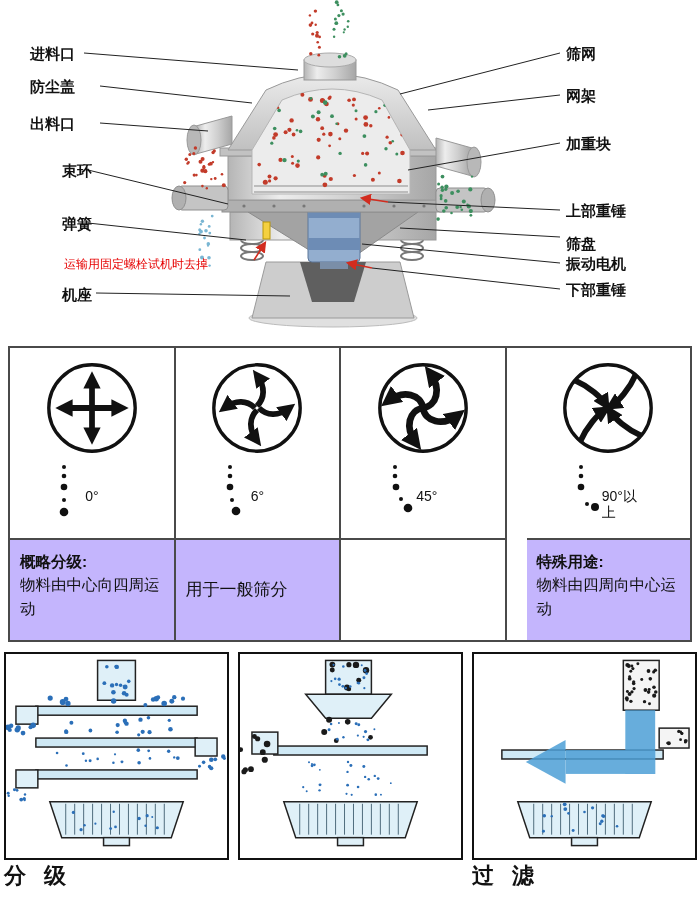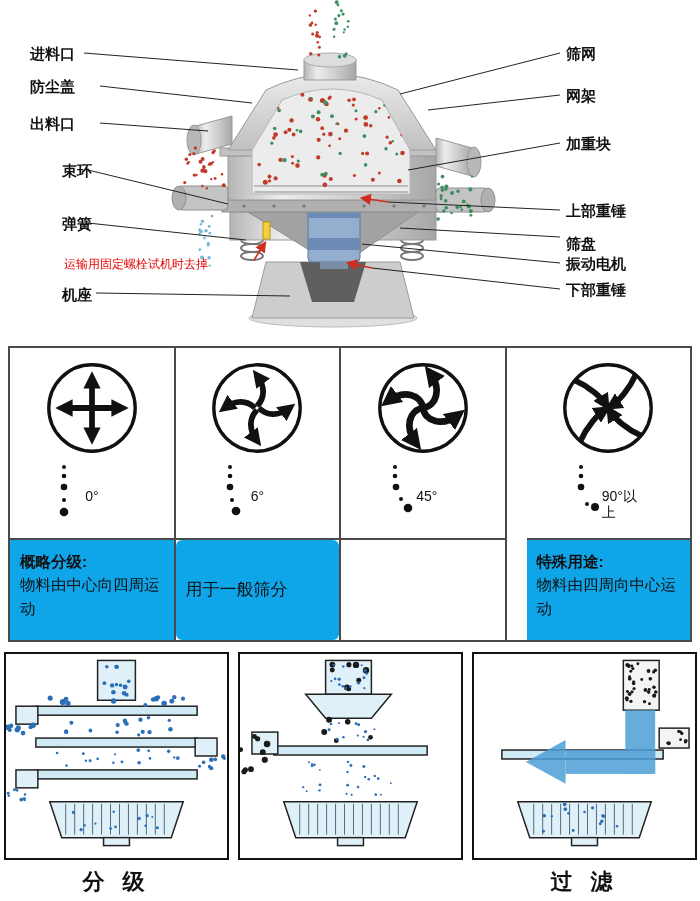--- a/index.html
+++ b/index.html
@@ -14,30 +14,30 @@
   .lbl-note { position:absolute; font-size:12px; font-weight:400; white-space:nowrap; }
 
   
   .angle-table { margin:0 8px; height:296px; border:2px solid #4a4a4a; display:flex; background:#fff; }
   .at-col { flex:1 1 0; display:flex; flex-direction:column; border-right:2px solid #4a4a4a; min-width:0; }
   .at-col:last-child { border-right:none;padding-left:20px; }
   .at-icon-cell { height:192px; border-bottom:2px solid #4a4a4a; display:flex; flex-direction:column;
                   align-items:center; padding-top:12px; }
   .indicator { display:flex; align-items:flex-start; margin-top:6px; gap:3px; }
   .angle-label { font-size:14px; width:46px; line-height:1.15; padding-top:26px; }
-  .at-text-cell { flex:1; padding:10px 10px; font-size:15.5px; line-height:1.5; background:#0ea5e9; }
-  .at-text-cell.centered { display:flex; align-items:center; font-size:17px;border-radius:6px; }
+  .at-text-cell { flex:1; padding:10px 10px; font-size:15.5px; line-height:1.5; background:#c4b5fd; }
+  .at-text-cell.centered { display:flex; align-items:center; font-size:17px; }
   .cell-title { font-weight:bold; display:block; }
   .cell-title:empty { display:none; }
 
   
   .apps { margin:10px 4px 0; display:flex; gap:9px; }
   .app { width:225px; }
   .app-box { border:2px solid #111; height:208px; background:#fff; overflow:hidden; }
-  .app-label { text-align:center; font-size:22px; font-weight:bold; letter-spacing:6px; margin-top:7px; }
+  .app-label { text-align:left; font-size:22px; font-weight:bold; letter-spacing:6px; margin-top:1px; }
 
   
   .lb  { fill:#dff0f8; stroke:#222; stroke-width:1.5; }
   .bar { fill:#cfe9f5; stroke:#222; stroke-width:1.5; }
   .lead { stroke:#222; stroke-width:1; }
 </style>
 </head>
 <body>
 
 <section class="machine">

